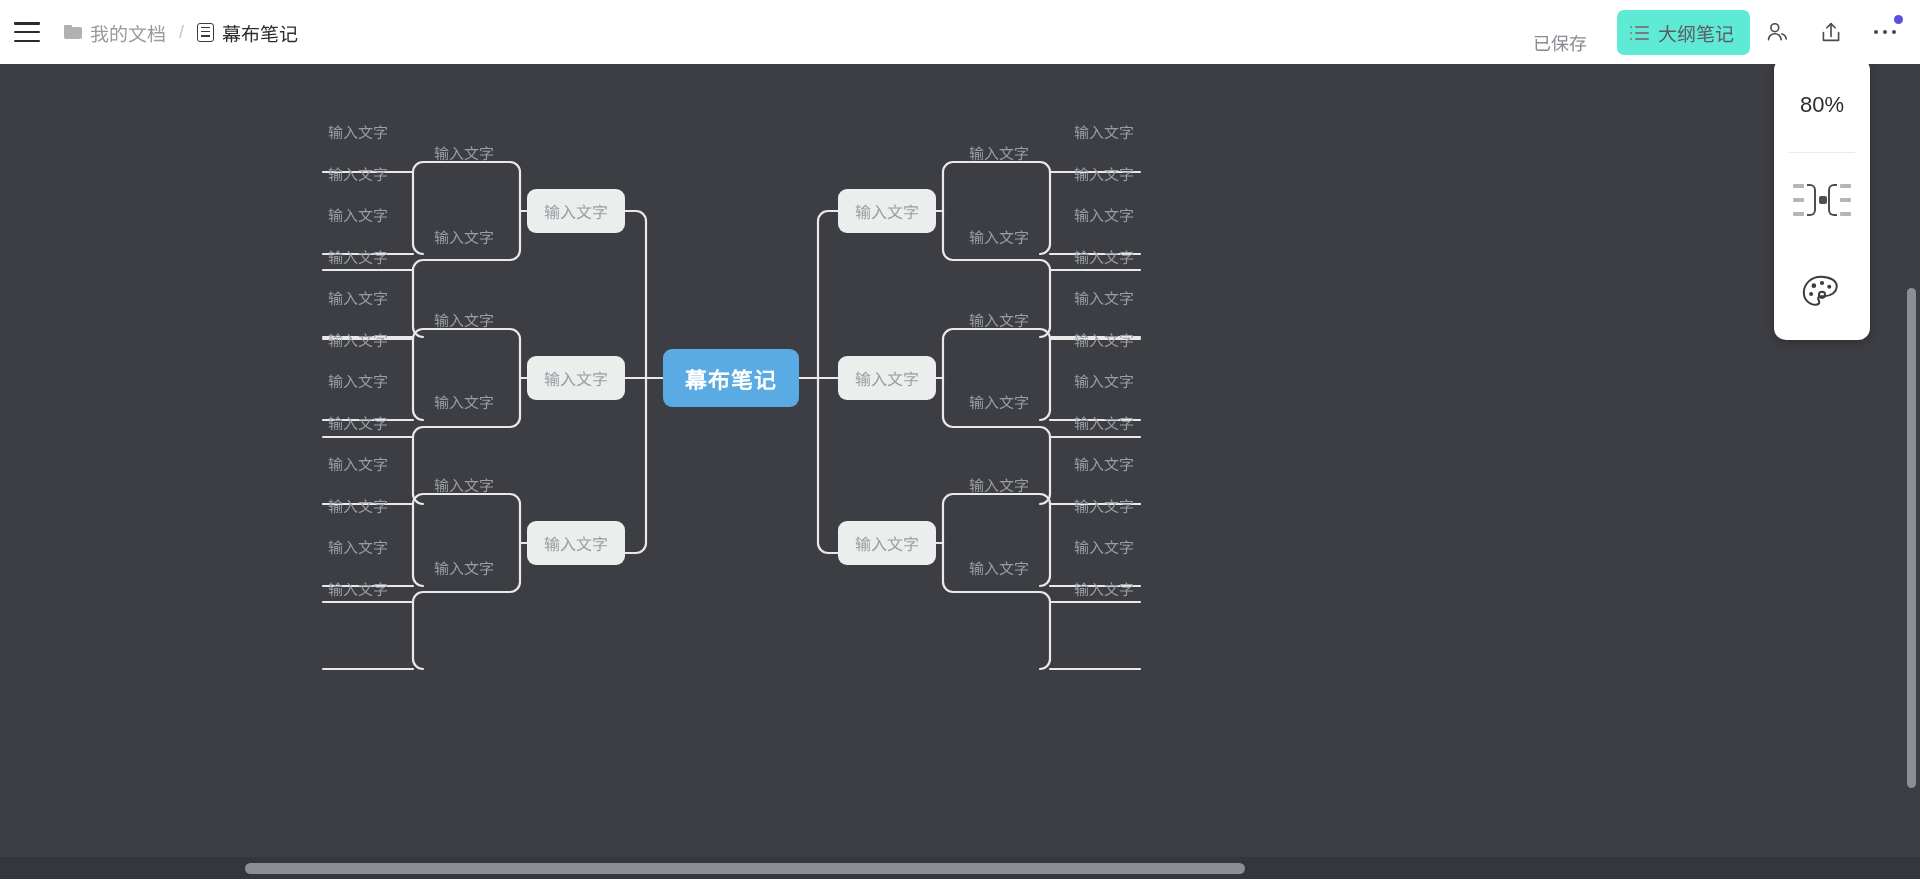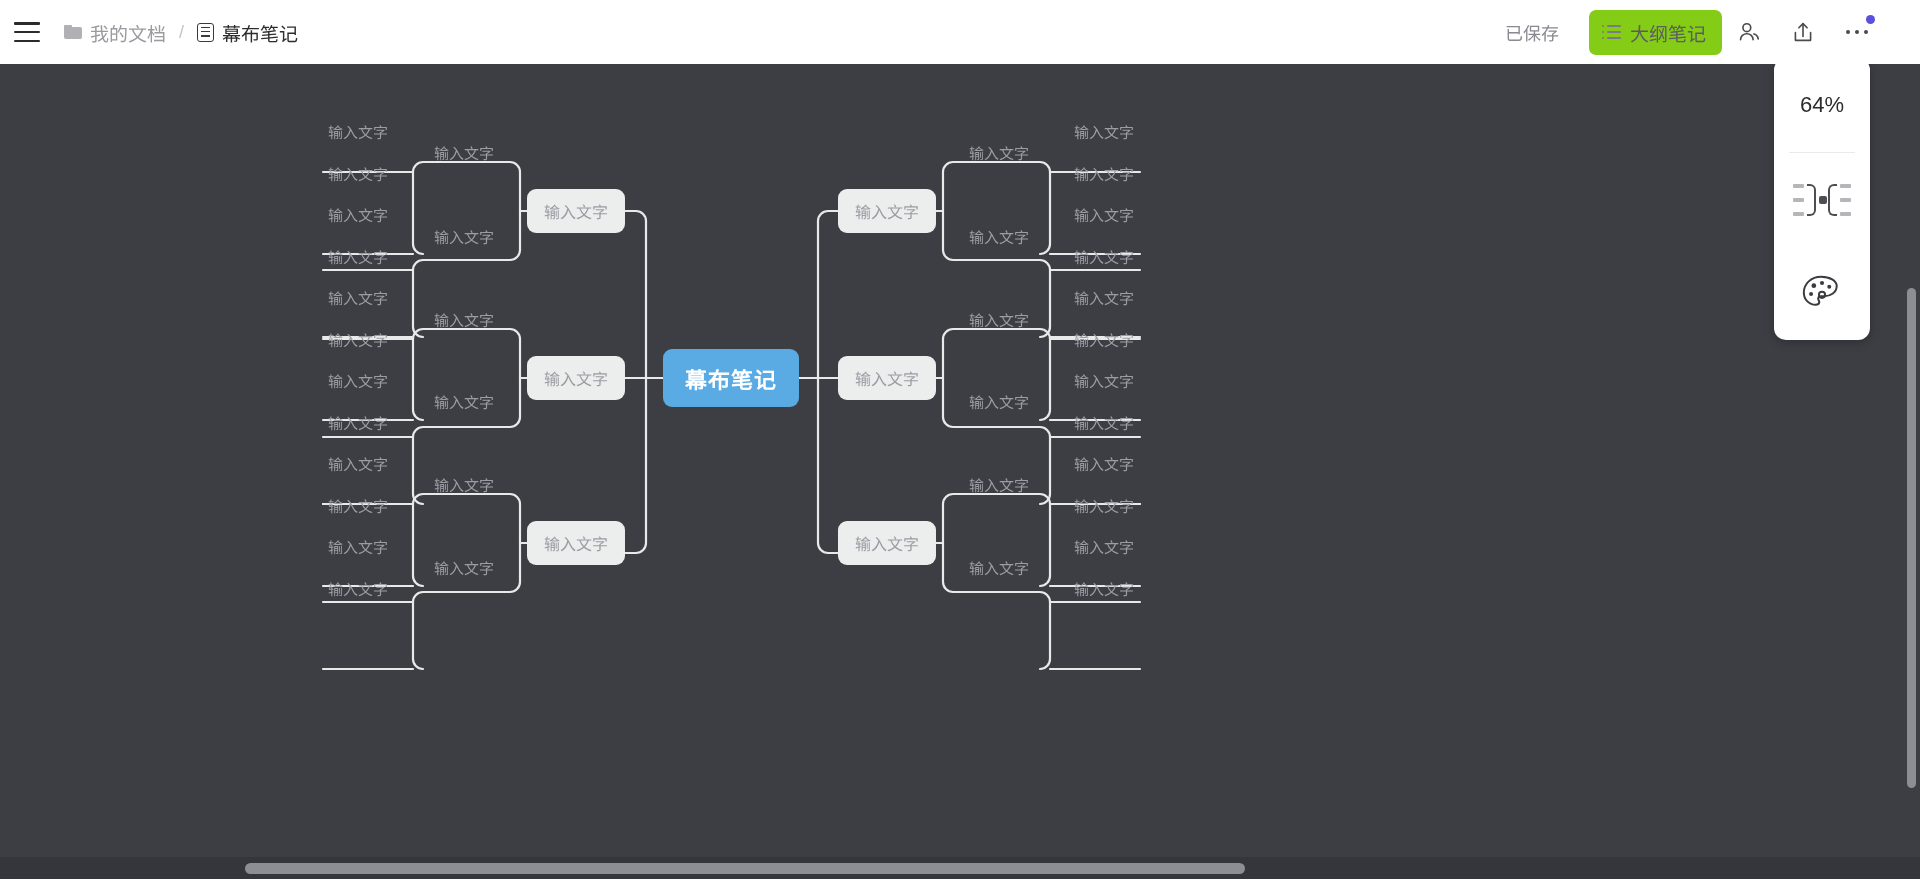--- a/index.html
+++ b/index.html
@@ -29,24 +29,24 @@
   .folder-ico:after{content:"";position:absolute;left:0;top:0px;width:8px;height:4px;
       background:#b0b0b5;border-radius:1px 1px 0 0;}
 
   .doc-ico{width:17px;height:19px;border:1.6px solid #3a3a3d;border-radius:3px;
       position:relative;display:inline-block;}
   .doc-ico span{position:absolute;left:3px;width:9px;height:1.4px;background:#3a3a3d;}
   .doc-ico span:nth-child(1){top:3.4px;}
   .doc-ico span:nth-child(2){top:7.6px;}
   .doc-ico span:nth-child(3){top:11.8px;}
 
-  .top-right{margin-left:auto;display:flex;align-items:center;gap:0;padding-right:36px;}
+  .top-right{margin-left:auto;display:flex;align-items:flex-end;gap:0;padding-right:8px;}
   .saved{color:#8a8a90;font-size:18px;margin-right:30px;}
 
-  .outline-btn{display:flex;align-items:center;gap:9px;background:#84cc16;border-radius:7px;
+  .outline-btn{display:flex;align-items:center;gap:9px;background:#5eead4;border-radius:7px;
       padding:9px 16px 9px 13px;color:#5c5c62;font-size:19px;cursor:pointer;}
   .list-ico{width:19px;height:14px;position:relative;display:inline-block;}
   .list-ico i{position:absolute;left:5px;width:14px;height:2px;background:#7a7a80;border-radius:1px;}
   .list-ico i:nth-child(1){top:0;}
   .list-ico i:nth-child(2){top:6px;}
   .list-ico i:nth-child(3){top:12px;}
   .list-ico b{position:absolute;left:0;width:2.4px;height:2.4px;border-radius:50%;background:#7a7a80;}
   .list-ico b:nth-child(4){top:0;}
   .list-ico b:nth-child(5){top:6px;}
   .list-ico b:nth-child(6){top:12px;}
@@ -302,21 +302,21 @@
     <div class="node n-leaf" style="left:1104px;top:482px;">输入文字</div>
     <div class="node n-leaf" style="left:1104px;top:524px;">输入文字</div>
 
 
     <div class="vscroll">
       <div class="thumb"></div>
     </div>
   </div>
 
   <div class="zoompanel">
-    <div class="zoom-val">64%</div>
+    <div class="zoom-val">80%</div>
     <div class="zp-div"></div>
 
     <div class="zp-item">
       <span class="struct-ico">
         <span class="bar l t"></span>
           <span class="bar l m"></span>
           <span class="bar l b"></span>
         <span class="bar r t"></span>
           <span class="bar r m"></span>
           <span class="bar r b"></span>

